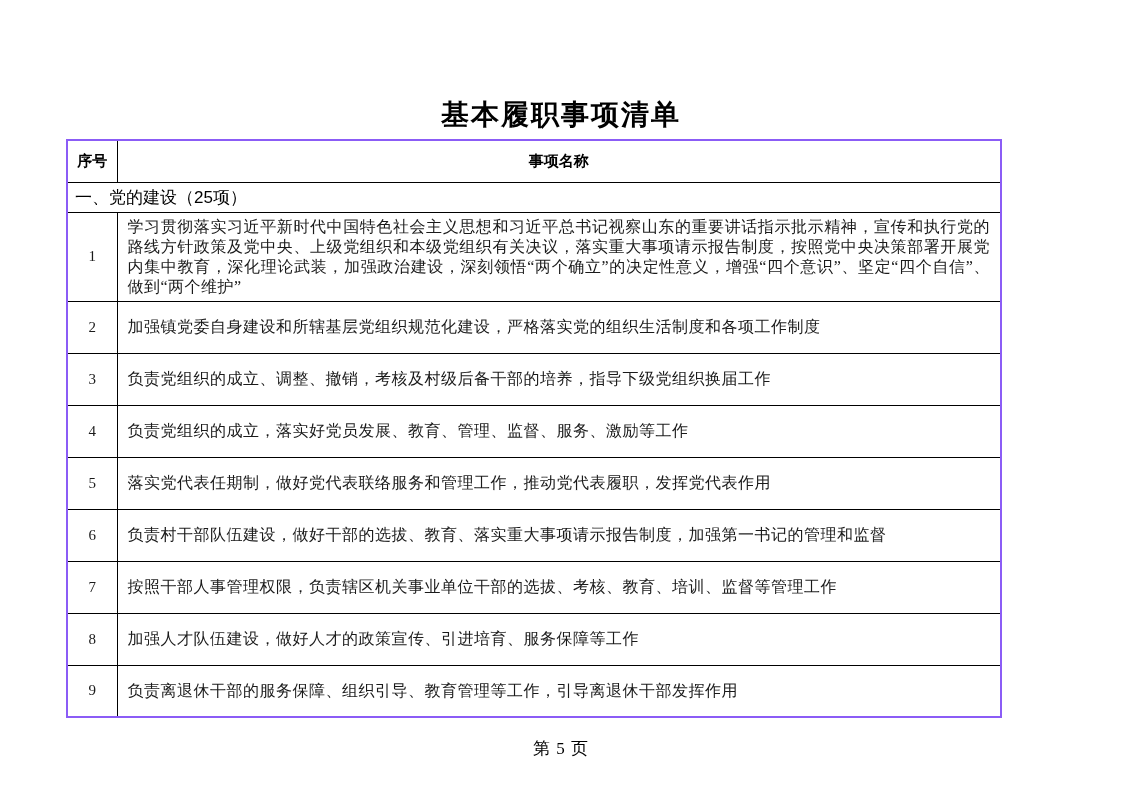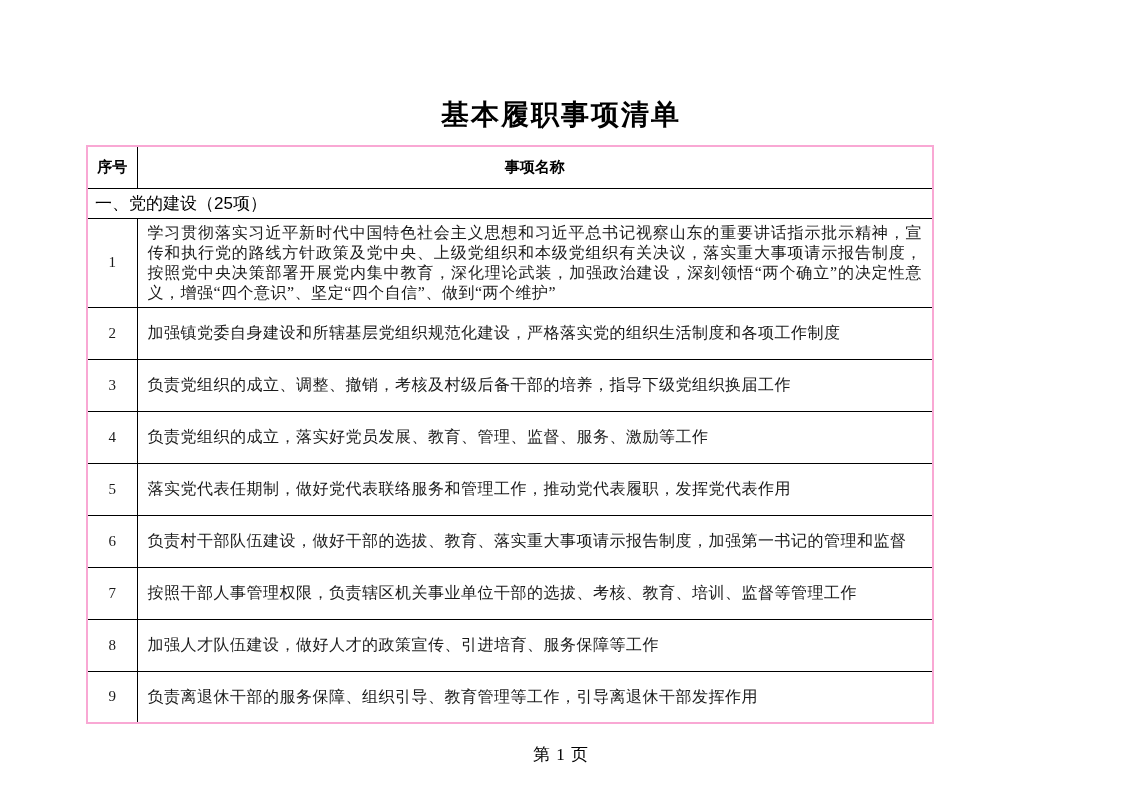--- a/index.html
+++ b/index.html
@@ -16,33 +16,33 @@
   }
   .page {
     width: 1122px;
     height: 793px;
     background: #ffffff;
     box-sizing: border-box;
   }
   .title {
     margin: 0;
     padding-top: 96px;
-    padding-bottom: 11px;
+    padding-bottom: 5px;
     text-align: center;
     font-size: 28px;
     font-weight: bold;
     letter-spacing: 2px;
     font-family: "Liberation Serif", "DejaVu Serif", serif;
   }
   table.list-table {
     border-collapse: collapse;
     table-layout: fixed;
-    margin-left: 86px;
-    width: 848px;
-    border: 2px solid #f9a8d4;
+    margin-left: 66px;
+    width: 936px;
+    border: 2px solid #8b5cf6;
   }
   table.list-table th,
   table.list-table td {
     border: 1px solid #000000;
     box-sizing: border-box;
     vertical-align: middle;
   }
   .col-no { width: 50px; }
   .header-row th {
     height: 42px;
@@ -151,15 +151,15 @@
         <td class="cell-text">加强人才队伍建设，做好人才的政策宣传、引进培育、服务保障等工作</td>
       </tr>
 
       <tr class="data-row">
         <td class="cell-no">9</td>
         <td class="cell-text">负责离退休干部的服务保障、组织引导、教育管理等工作，引导离退休干部发挥作用</td>
       </tr>
     </tbody>
   </table>
 
-  <div class="footer">第 1 页</div>
+  <div class="footer">第 5 页</div>
 
 </div>
 
 </body></html>

